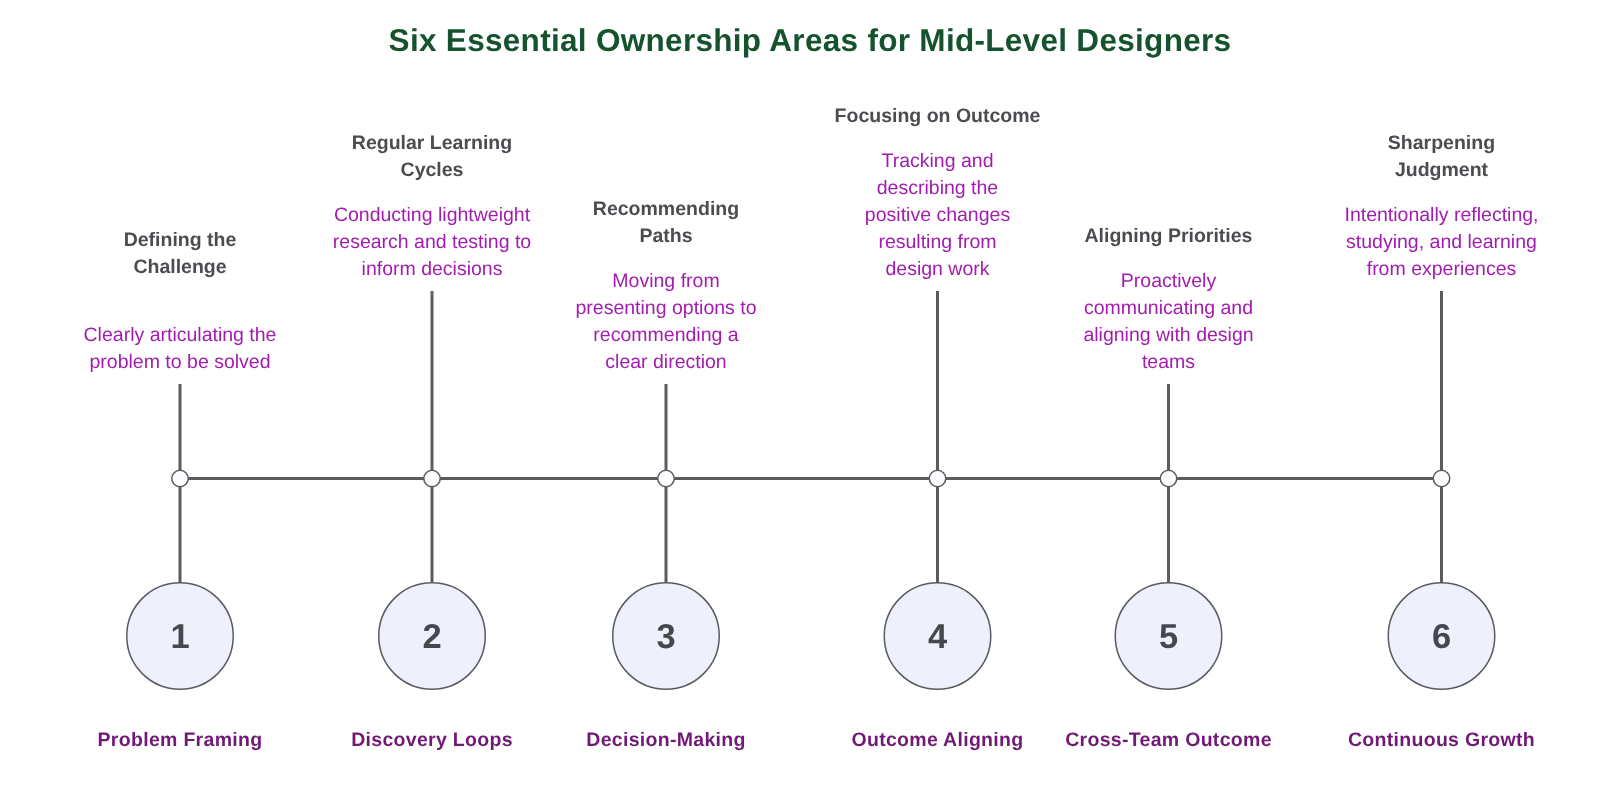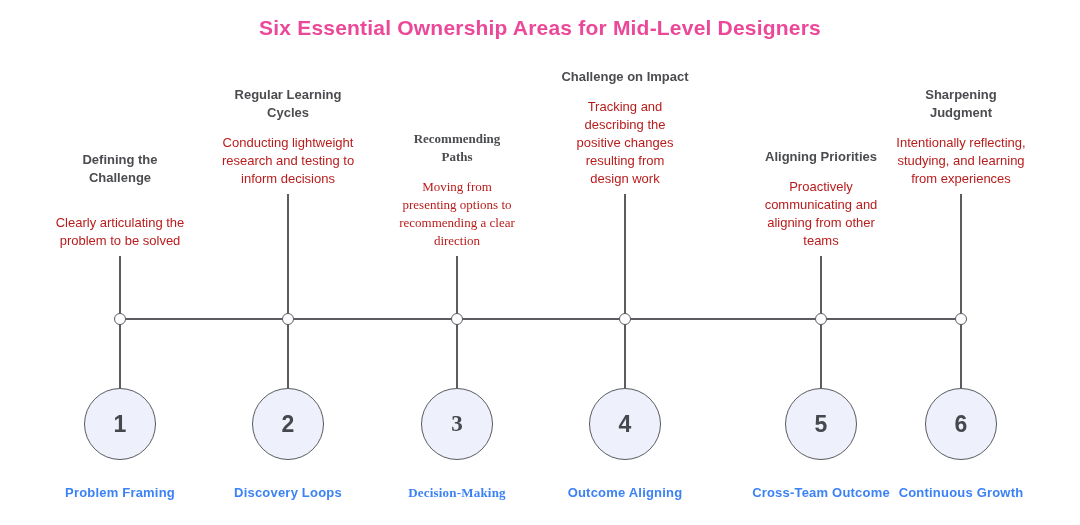--- a/index.html
+++ b/index.html
@@ -16,21 +16,21 @@
 
   .diagram-title {
     position: absolute;
     top: 16px;
     left: 0;
     width: 100%;
     text-align: center;
     font-size: 21px;
     font-weight: bold;
     letter-spacing: 0.2px;
-    color: #ec4899;
+    color: #14532d;
   }
 
   .axis {
     position: absolute;
     top: 318px;
     left: 120px;
     width: 842px;
     height: 2px;
     background: #5b5c60;
   }
@@ -54,21 +54,21 @@
   .heading {
     font-size: 13px;
     font-weight: bold;
     line-height: 17.5px;
     color: #4b4c50;
     margin: 0 auto 13px auto;
   }
   .desc {
     font-size: 13px;
     line-height: 18px;
-    color: #b91c1c;
+    color: #a21caf;
     margin: 0 auto;
   }
 
   
   .c0 .heading { max-width: 110px; }  .c0 .desc { max-width: 132px; margin-top: 28px; }
   .c1 .heading { max-width: 120px; text-align: center; }  .c1 .desc { max-width: 134px; }
   .c2 .heading { max-width: 110px; }  .c2 .desc { max-width: 122px; }
   .c3 .heading { max-width: 150px; }  .c3 .desc { max-width: 106px; }
   .c4 .heading { max-width: 150px; }  .c4 .desc { max-width: 122px; }
   .c5 .heading { max-width: 102px; }  .c5 .desc { max-width: 132px; }
@@ -116,29 +116,29 @@
 
   .step-label {
     position: absolute;
     top: 485px;
     left: 0;
     width: 100%;
     text-align: center;
     font-size: 13px;
     font-weight: bold;
     letter-spacing: 0.2px;
-    color: #3b82f6;
+    color: #701a75;
   }
 
   
   .c0 { left: 30px; }
   .c1 { left: 198px; }
-  .c2 { left: 367px; font-family: Liberation Serif, serif; }
+  .c2 { left: 354px; }
   .c3 { left: 535px; }
-  .c4 { left: 731px; }
+  .c4 { left: 689px; }
   .c5 { left: 871px; }
 </style>
 </head>
 <body>
 
 <div class="canvas">
 
   <div class="diagram-title">Six Essential Ownership Areas for Mid-Level Designers</div>
 
   <div class="axis"></div>
@@ -177,35 +177,35 @@
     <div class="stem"></div>
     <div class="node-dot"></div>
     <div class="step-circle">
       <span class="step-number">3</span>
     </div>
     <div class="step-label">Decision-Making</div>
   </div>
 
   <div class="column c3 high">
     <div class="textblock">
-      <div class="heading">Challenge on Impact</div>
+      <div class="heading">Focusing on Outcome</div>
       <div class="desc">Tracking and describing the positive changes resulting from design work</div>
     </div>
     <div class="stem"></div>
     <div class="node-dot"></div>
     <div class="step-circle">
       <span class="step-number">4</span>
     </div>
     <div class="step-label">Outcome Aligning</div>
   </div>
 
   <div class="column c4 low">
     <div class="textblock">
       <div class="heading">Aligning Priorities</div>
-      <div class="desc">Proactively communicating and aligning from other teams</div>
+      <div class="desc">Proactively communicating and aligning with design teams</div>
     </div>
     <div class="stem"></div>
     <div class="node-dot"></div>
     <div class="step-circle">
       <span class="step-number">5</span>
     </div>
     <div class="step-label">Cross-Team Outcome</div>
   </div>
 
   <div class="column c5 high">

